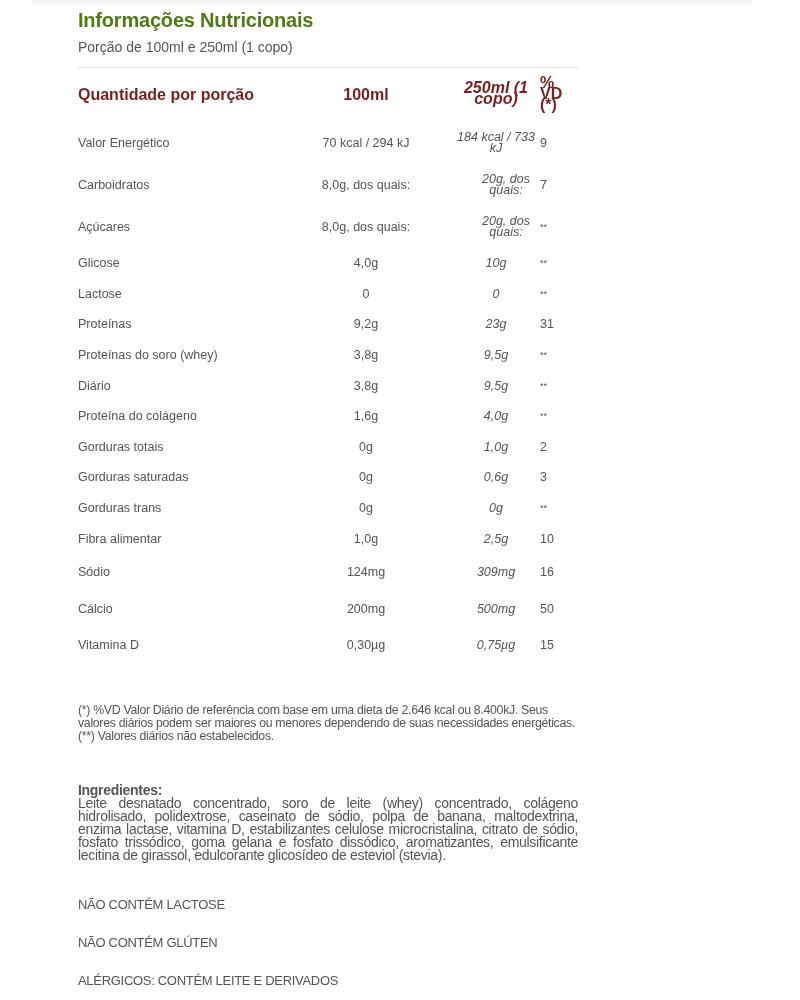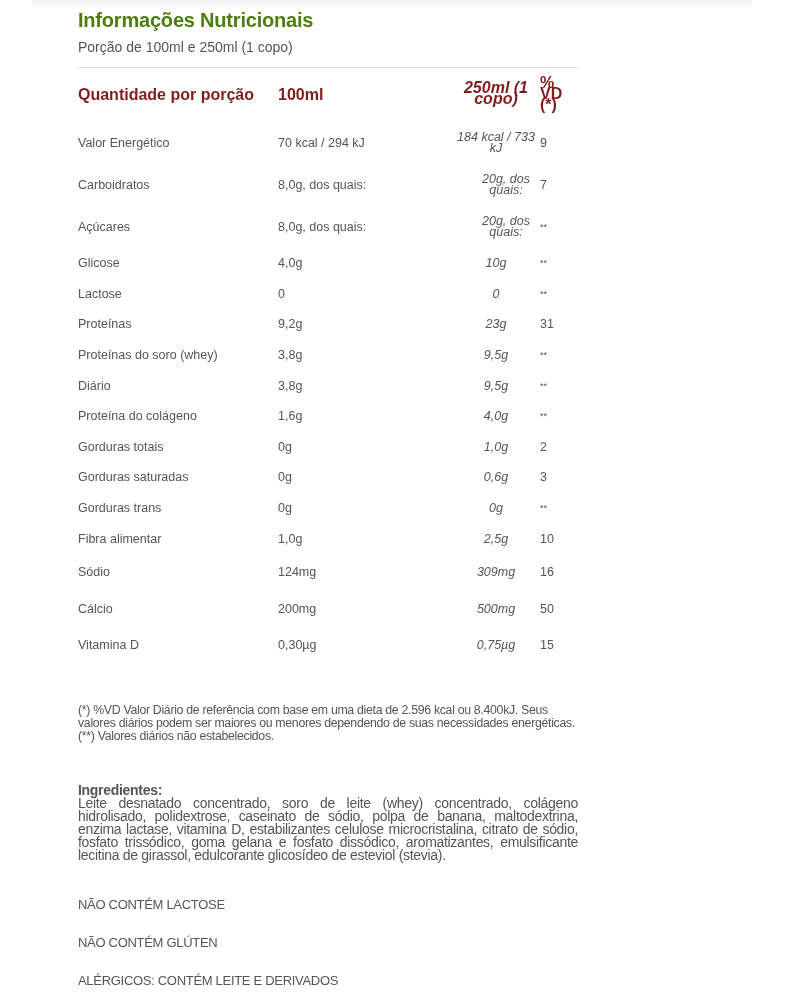--- a/index.html
+++ b/index.html
@@ -27,21 +27,21 @@
     }
     table.nutri {
       width: 502px; border-collapse: collapse; margin-top: 0;
       font-size: 12.5px; color: #555;
     }
     table.nutri td, table.nutri th {
       padding: 0; vertical-align: middle; font-weight: normal;
     }
     table.nutri th { font-weight: bold; color: #7f1d1d; font-size: 16px; }
     .c-name { width: 200px; text-align: left; }
-    .c-100 { width: 176px; text-align: left; }
+    .c-100 { width: 176px; text-align: center; }
     .c-250 { width: 86px; text-align: right; padding-right: 4px !important; font-style: italic; }
     .c-250 span { display: inline-block; width: 80px; text-align: center; line-height: 11px; }
     .c-vd { width: 40px; text-align: left; }
     .c-vd span { display: inline-block; line-height: 11px; }
     tr.hdr { height: 54px; }
     tr.r-tall { height: 42px; }
     tr.r-norm { height: 30.6px; }
     tr.r-big { height: 36.5px; }
     .stars { font-size: 9px; letter-spacing: 0px; }
 
@@ -175,21 +175,21 @@
         <td class="c-name">Vitamina D</td>
         <td class="c-100">0,30µg</td>
         <td class="c-250"><span>0,75µg</span></td>
         <td class="c-vd">15</td>
       </tr>
     </tbody>
   </table>
 </div>
 
 <div class="footnote">
-  <div>(*) %VD Valor Diário de referência com base em uma dieta de 2.596 kcal ou 8.400kJ. Seus valores diários podem ser maiores ou menores dependendo de suas necessidades energéticas.</div>
+  <div>(*) %VD Valor Diário de referência com base em uma dieta de 2.646 kcal ou 8.400kJ. Seus valores diários podem ser maiores ou menores dependendo de suas necessidades energéticas.</div>
   <div>(**) Valores diários não estabelecidos.</div>
 </div>
 
 <div class="ingredients">
   <div class="ing-label">Ingredientes:</div>
   <div class="ing-text">Leite desnatado concentrado, soro de leite (whey) concentrado, colágeno hidrolisado, polidextrose, caseinato de sódio, polpa de banana, maltodextrina, enzima lactase, vitamina D, estabilizantes celulose microcristalina, citrato de sódio, fosfato trissódico, goma gelana e fosfato dissódico, aromatizantes, emulsificante lecitina de girassol, edulcorante glicosídeo de esteviol (stevia).</div>
 </div>
 
 <div class="claims">
   <div class="claim">NÃO CONTÉM LACTOSE</div>

